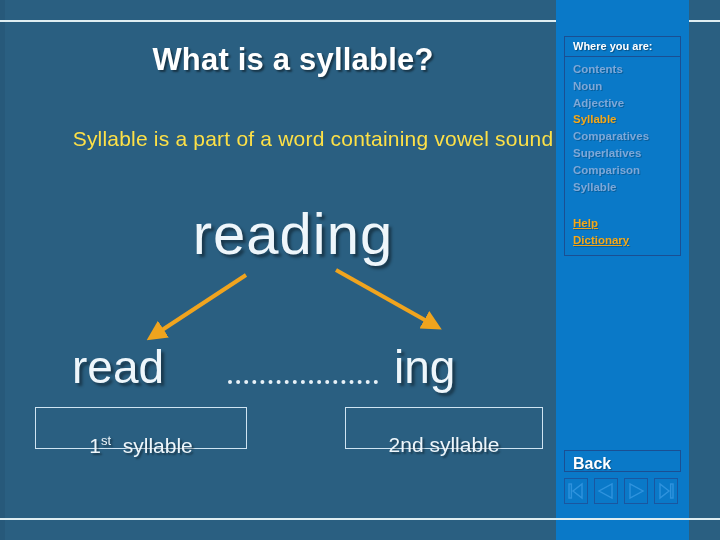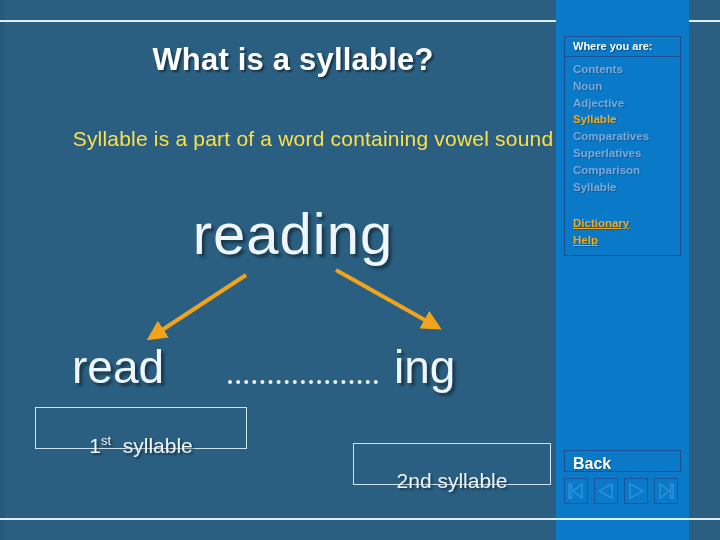--- a/index.html
+++ b/index.html
@@ -119,21 +119,21 @@
     position: absolute;
     box-sizing: border-box;
     border: 1px solid #cfe4f2;
     text-align: center;
     color: #eef6fb;
     font-size: 21px;
     text-shadow: 2px 2px 2px rgba(0,0,0,0.40);
     padding-top: 25px;
   }
   .syl-box-1 { left: 35px;  top: 385px; width: 212px; height: 42px; }
-  .syl-box-2 { left: 353px; top: 385px; width: 198px; height: 42px; margin-top: 36px; }
+  .syl-box-2 { left: 345px; top: 385px; width: 198px; height: 42px; }
   .syl-box sup { font-size: 13px; vertical-align: super; }
 
   
   .sidebar {
     position: absolute;
     left: 556px; top: 0;
     width: 133px; height: 540px;
     background: #0a79c8;
   }
   .sb-panel {
@@ -270,22 +270,22 @@
         <div class="sb-item">Noun</div>
         <div class="sb-item">Adjective</div>
         <div class="sb-item active">Syllable</div>
         <div class="sb-item">Comparatives</div>
         <div class="sb-item">Superlatives</div>
         <div class="sb-item">Comparison</div>
         <div class="sb-item">Syllable</div>
       </div>
 
       <div class="sb-links">
+        <span class="sb-link">Help</span>
         <span class="sb-link">Dictionary</span>
-        <span class="sb-link">Help</span>
       </div>
     </div>
 
     <div class="back-btn">Back</div>
 
     <div class="navbar">
       <div class="nav-btn nav-0">
         <svg width="22" height="24" viewBox="0 0 22 24">
           <rect x="4" y="5" width="2.4" height="14" fill="none" stroke="#2f93dd" stroke-width="1.4"></rect>
           <path d="M17,5 L17,19 L8,12 Z" fill="none" stroke="#2f93dd" stroke-width="1.4"></path>

